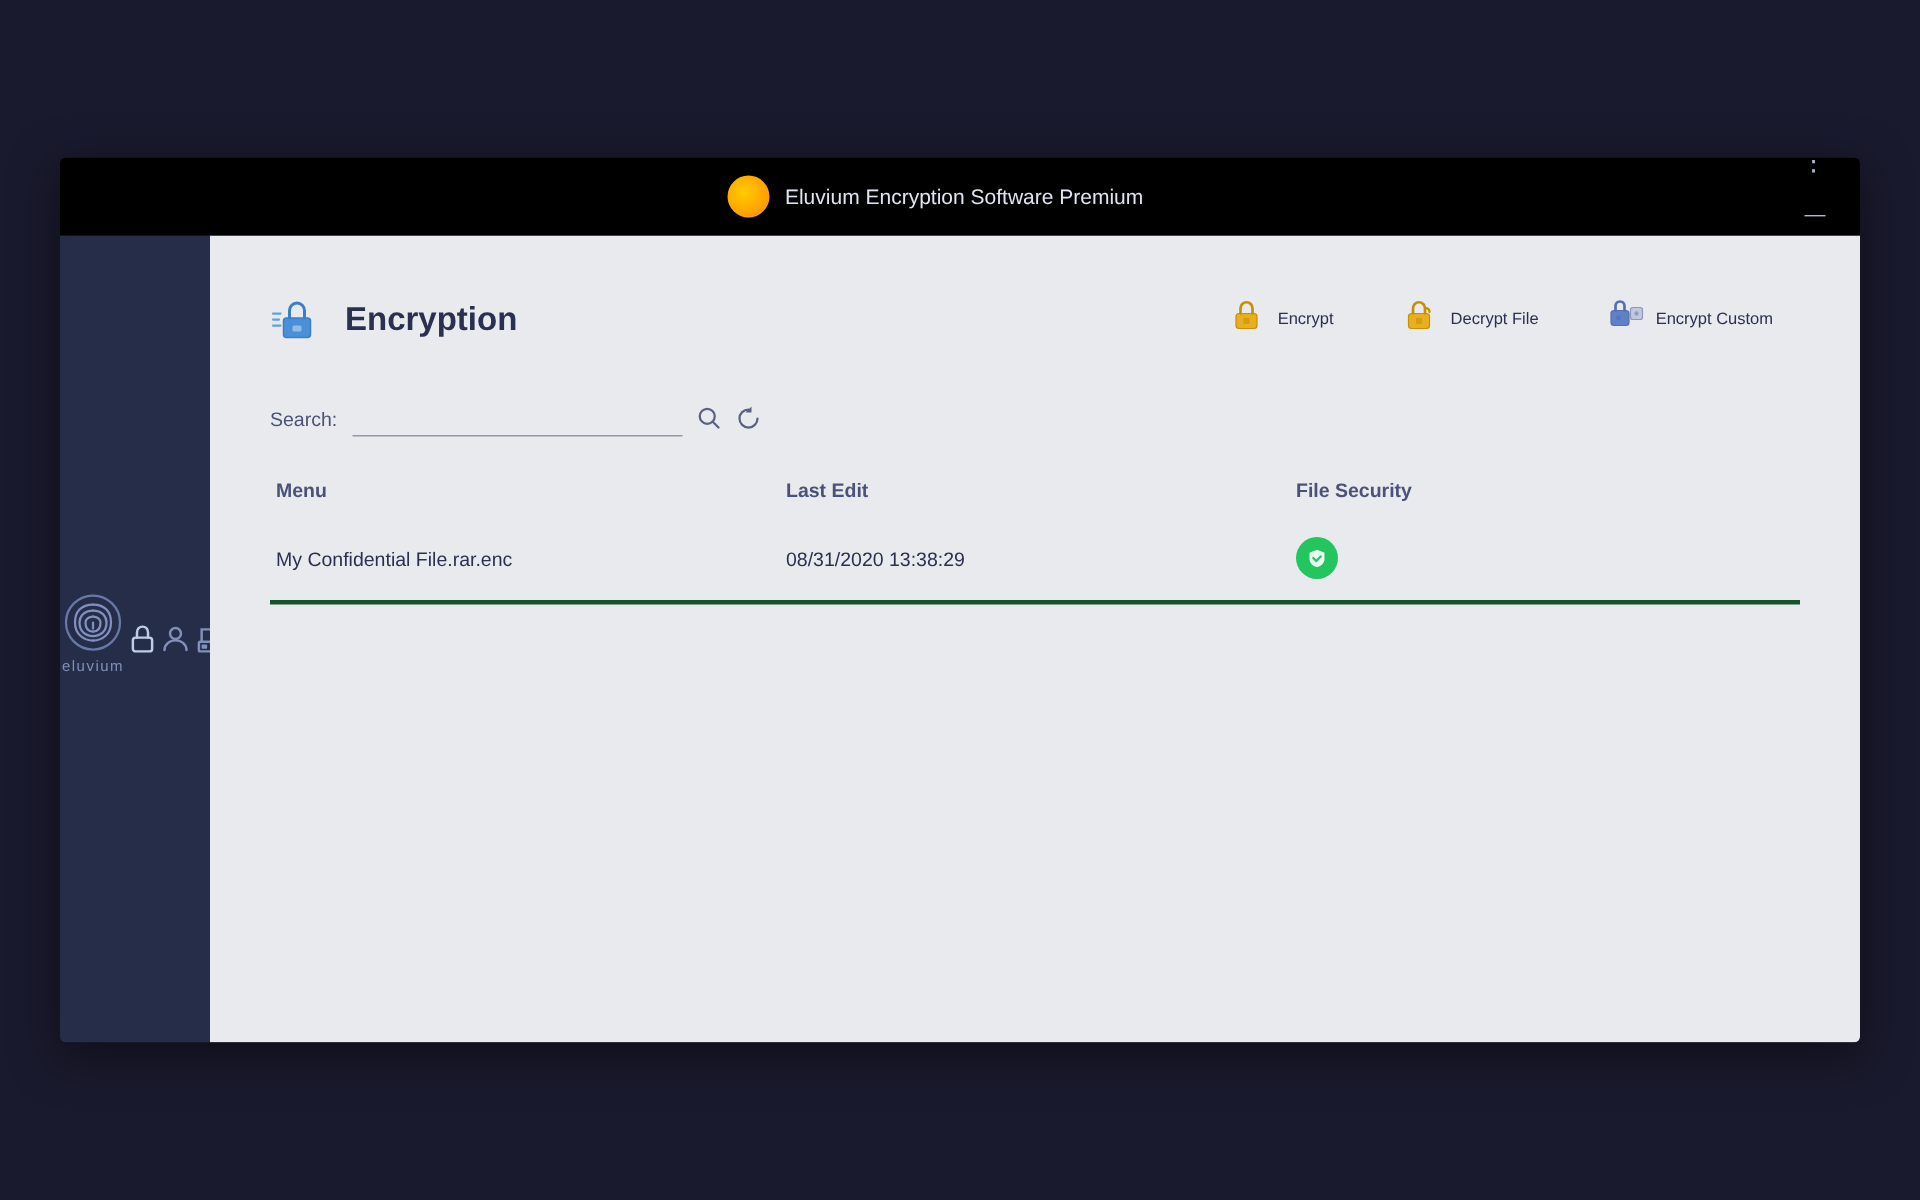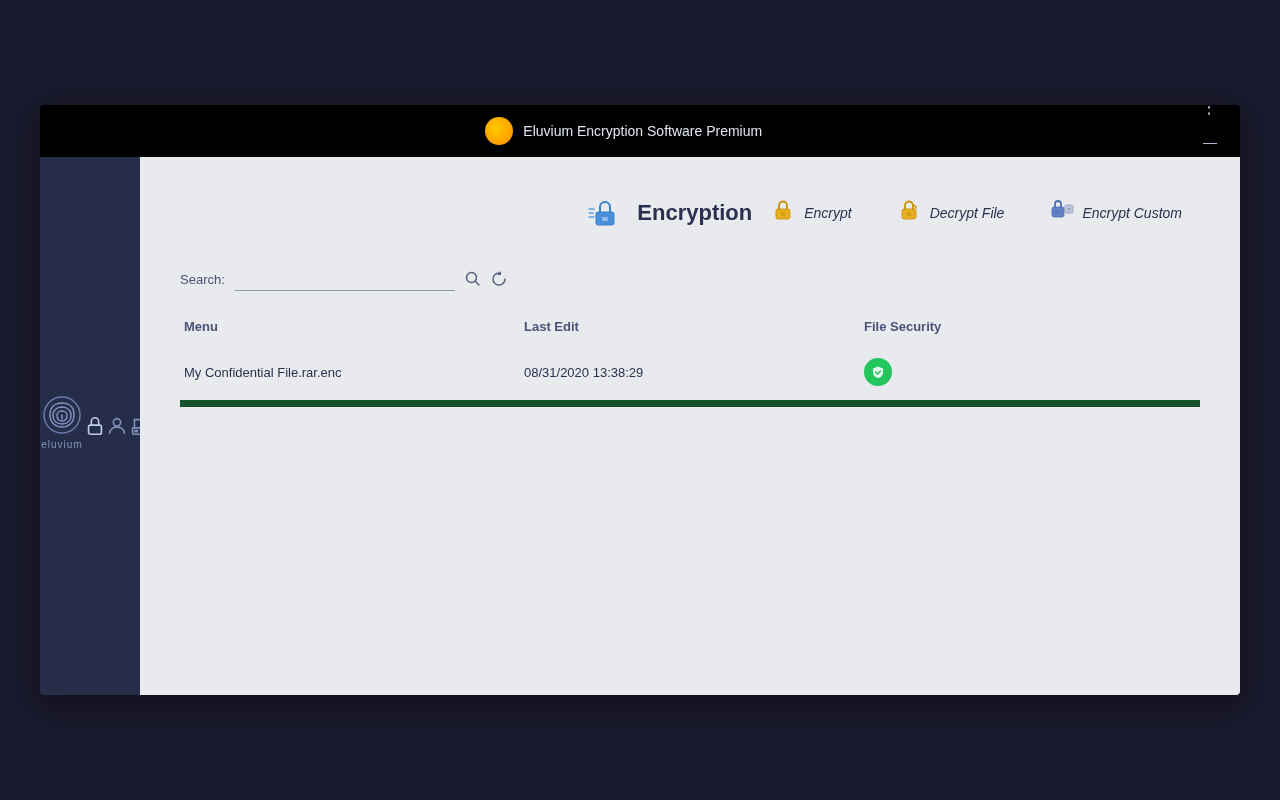--- a/index.html
+++ b/index.html
@@ -148,21 +148,21 @@
     .main-content {
       flex: 1;
       background: #e8eaed;
       padding: 30px 40px;
       overflow-y: auto;
     }
 
     .page-header {
       display: flex;
       align-items: center;
-      justify-content: flex-end;
+      justify-content: space-between;
       margin-bottom: 28px;
     }
 
     .page-title-section {
       display: flex;
       align-items: center;
       gap: 14px;
     }
 
     .encryption-icon-box {
@@ -185,27 +185,26 @@
       gap: 8px;
     }
 
     .action-btn {
       display: flex;
       align-items: center;
       gap: 8px;
       padding: 10px 18px;
       border-radius: 6px;
       cursor: pointer;
-      font-size: 14px;
+      font-size: 11px;
       font-weight: 500;
       color: #2a3050;
       background: transparent;
       border: none;
       transition: background 0.15s;
-      font-style: italic;
     }
 
     .action-btn-icon {
       font-size: 22px;
     }
 
     
     .search-section {
       display: flex;
       align-items: center;
@@ -263,21 +262,21 @@
       font-size: 13px;
       font-weight: 600;
       color: #4a5278;
       padding: 0 4px;
     }
 
     .table-row {
       display: grid;
       grid-template-columns: 2fr 2fr 2fr;
       padding: 14px 0;
-      border-bottom: 7px solid #14532d;
+      border-bottom: 3px solid #14532d;
       align-items: center;
     }
 
     .table-cell {
       font-size: 13px;
       color: #2a3050;
       padding: 0 4px;
     }
 
     .security-badge {

